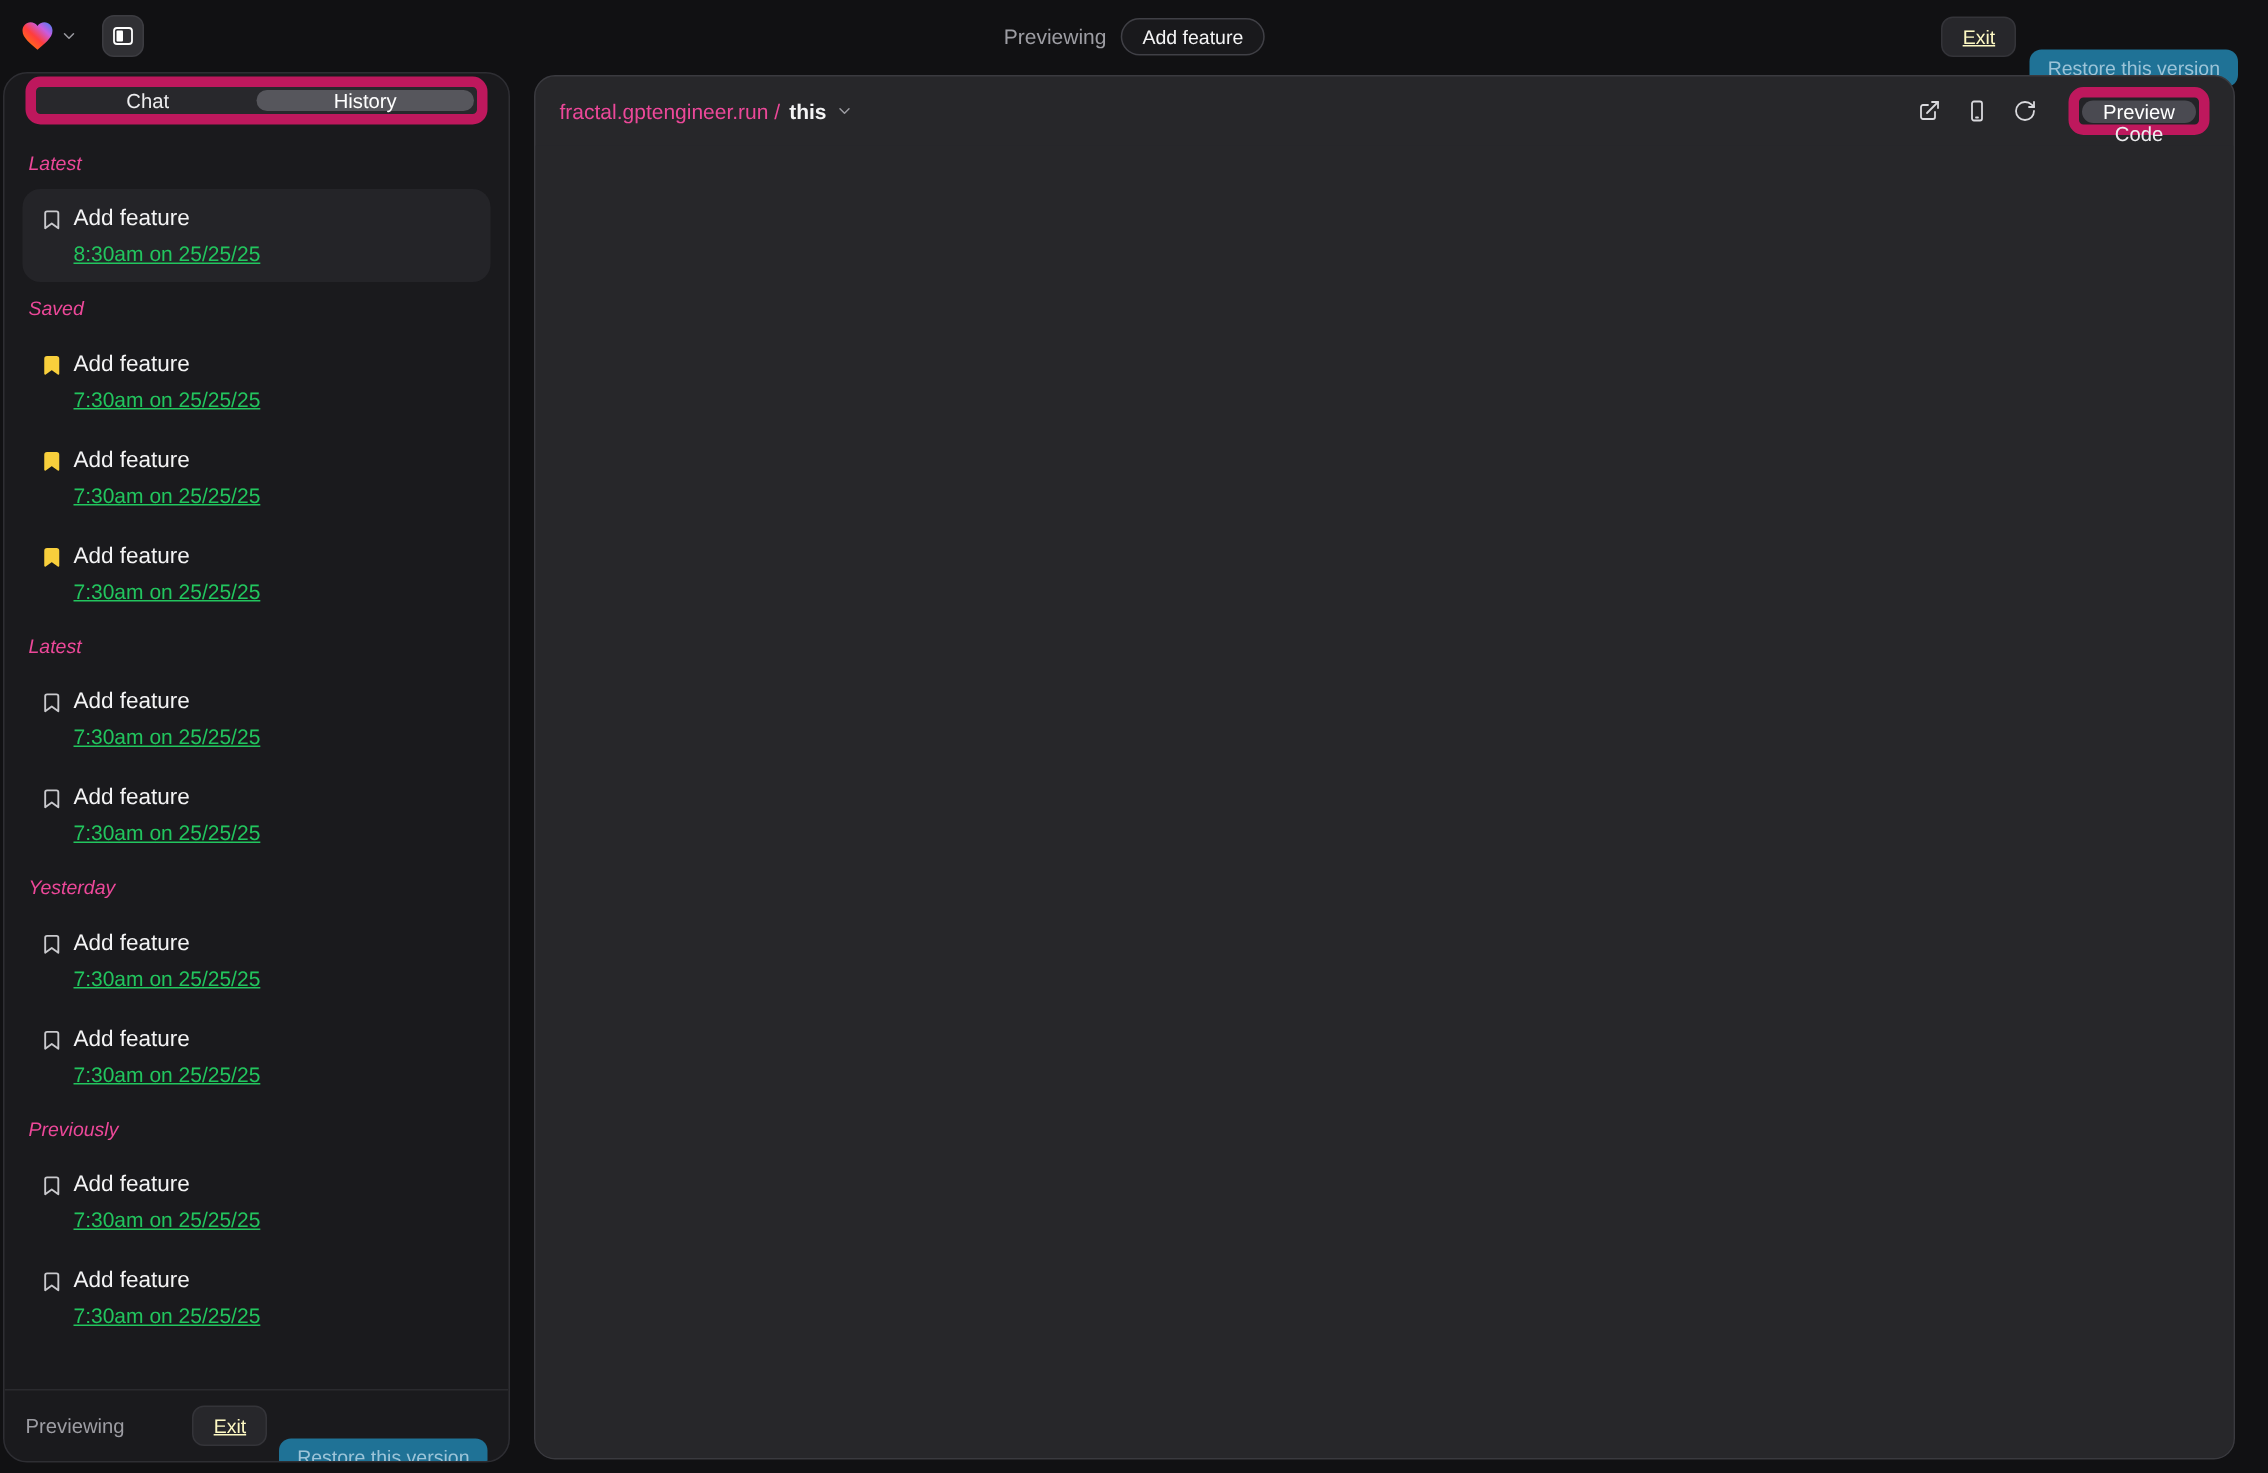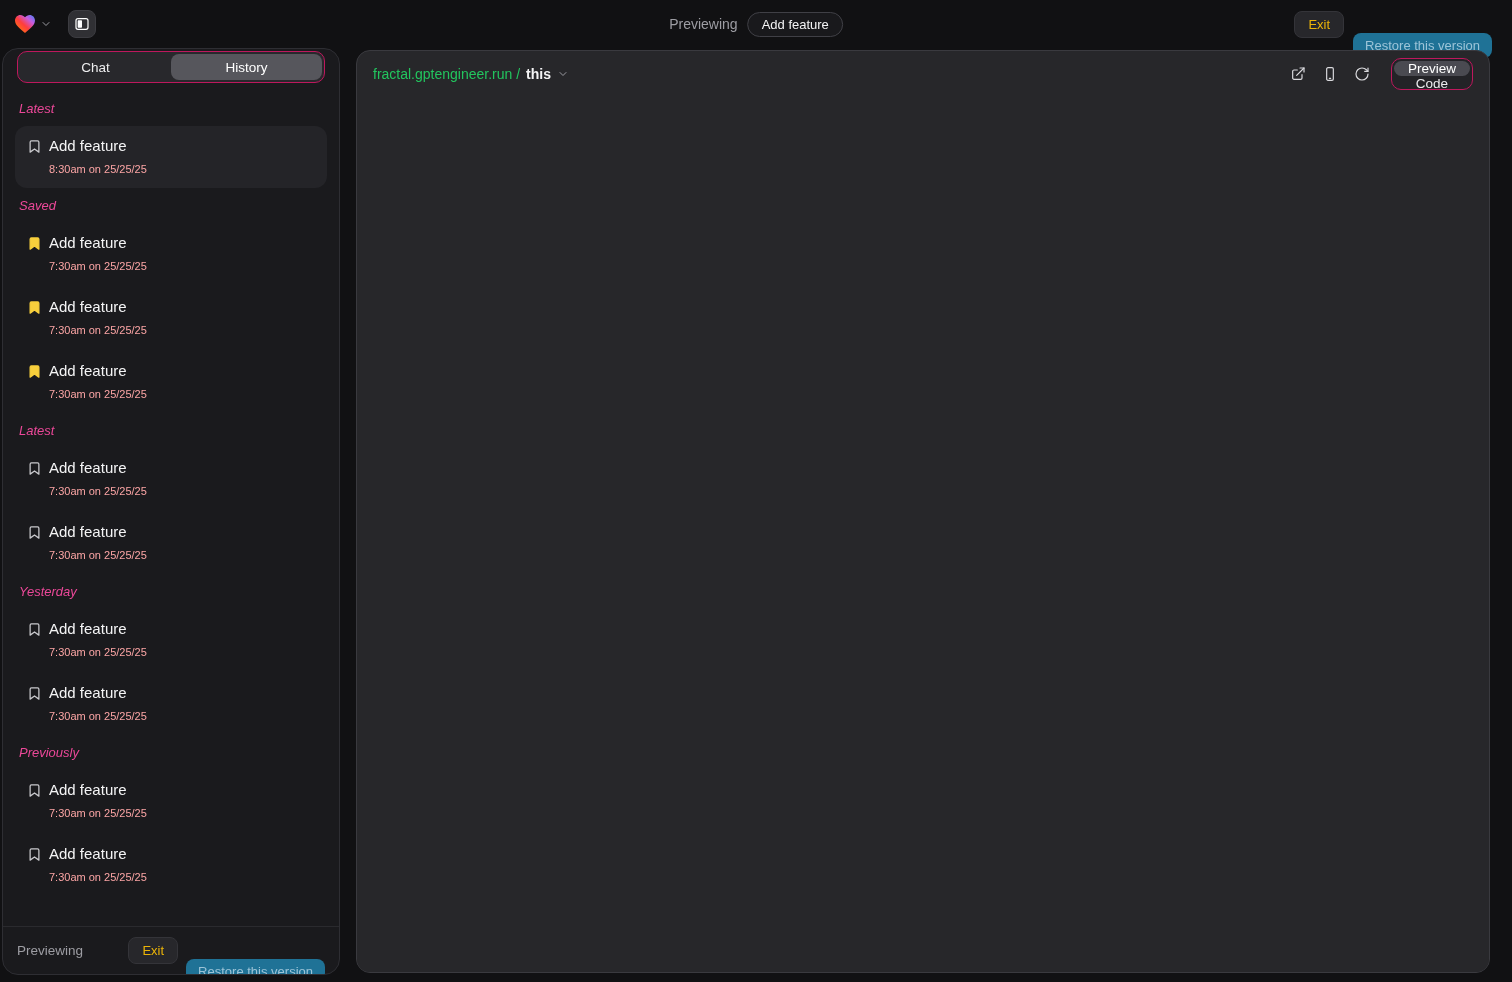--- a/index.html
+++ b/index.html
@@ -19,56 +19,56 @@
   .chev { width:12px; height:12px; stroke:#9a9aa0; fill:none; stroke-width:2; stroke-linecap:round; stroke-linejoin:round; }
   .panel-toggle { width:28px; height:28px; margin-left:8px; background:#303034; border:1px solid #3c3c41; border-radius:8px; display:flex; align-items:center; justify-content:center; cursor:pointer; }
   .panel-toggle svg { width:16px; height:16px; }
 
   .topbar-center { position:absolute; left:50%; transform:translateX(-50%); display:flex; align-items:center; gap:10px; }
   .muted-label { font-size:14px; color:#9d9da3; }
   .version-pill { font-size:13px; color:#f4f4f5; border:1px solid #404046; background:#19191c; border-radius:999px; padding:4px 13px; cursor:pointer; }
 
   .topbar-right { margin-left:auto; display:flex; align-items:center; gap:9px; }
   .btn { font-family:inherit; font-size:13px; border-radius:8px; cursor:pointer; border:1px solid transparent; }
-  .btn-exit { background:#27272b; border-color:#343439; color:#eab308; padding:5px 13px; }
+  .btn-exit { background:#27272b; border-color:#343439; color:#fef9c3; padding:5px 13px;text-decoration:underline; }
   .btn-restore { background:#1f7296; color:#9cc4d8; padding:5px 12px; border:none;margin-top:42px; }
 
   
   .sidebar {
     position:absolute; left:2px; top:48px; width:338px; height:927px;
     background:#1a1a1d; border:1px solid #2e2e33; border-radius:16px;
     display:flex; flex-direction:column; overflow:hidden;
   }
-  .seg { display:flex; background:#28282c; border:1px solid #be185d; border-radius:10px; padding:2px; }
+  .seg { display:flex; background:#28282c; border:7px solid #be185d; border-radius:10px; padding:2px; }
   .sidebar .seg { margin:2px 14px 0; height:32px; }
   .seg-btn { flex:1; border:none; background:transparent; color:#ececee; font-family:inherit; font-size:13.5px; border-radius:8px; cursor:pointer; }
   .seg-btn.active { background:#56565c; color:#ffffff; }
 
   .hist-list { flex:1; overflow:hidden; padding:18px 12px 0; }
   .section-label { font-size:13px; color:#ec4899; margin:0 4px 10px;font-style:italic; }
   .hist-section { margin-bottom:10px; }
   .hist-item { display:grid; grid-template-columns:22px 1fr; row-gap:4px; padding:10px 12px; border-radius:12px; margin-bottom:2px; cursor:pointer; }
   .hist-item.selected { background:#242428; }
   .bm { grid-column:1; grid-row:1; display:flex; align-items:center; }
   .it-title { grid-column:2; grid-row:1; font-size:15px; color:#f4f4f5; line-height:20px; }
-  .it-time  { grid-column:2; grid-row:2; font-size:11px; color:#fca5a5; line-height:18px; }
+  .it-time  { grid-column:2; grid-row:2; font-size:14px; color:#22c55e; line-height:18px;text-decoration:underline; }
 
   .sidebar-footer { height:48px; border-top:1px solid #2a2a2e; display:flex; align-items:center; padding:0 14px; gap:8px; flex:none; }
   .sidebar-footer .muted-label { font-size:13.5px; }
   .sidebar-footer .btn-exit { margin-left:auto; }
 
   
   .preview-panel {
     position:absolute; left:356px; top:50px; width:1134px; height:923px;
     background:#27272a; border:1px solid #3a3a3f; border-radius:14px;
     display:flex; flex-direction:column; overflow:hidden;
   }
   .preview-toolbar { height:46px; display:flex; align-items:center; padding:0 16px; flex:none; }
   .url-group { display:flex; align-items:center; gap:6px; cursor:pointer; }
-  .url-prefix { font-size:14px; color:#22c55e; }
+  .url-prefix { font-size:14px; color:#ec4899; }
   .url-page { font-size:14px; color:#f4f4f5; font-weight:600; }
   .toolbar-right { margin-left:auto; display:flex; align-items:center; gap:2px; }
   .icon-btn { width:30px; height:30px; background:transparent; border:none; border-radius:8px; display:flex; align-items:center; justify-content:center; cursor:pointer; }
   .icon-btn svg { width:16px; height:16px; stroke:#d9d9dd; fill:none; stroke-width:1.8; stroke-linecap:round; stroke-linejoin:round; }
   .toolbar-right .seg { margin-left:12px; height:32px; background:#232327;flex-direction:column; }
   .toolbar-right .seg-btn { padding:0 14px; font-size:13.5px; }
   .toolbar-right .seg-btn.active { background:#4a4a51; }
   .preview-canvas { flex:1; background:#27272a; }
 </style>
 </head>

